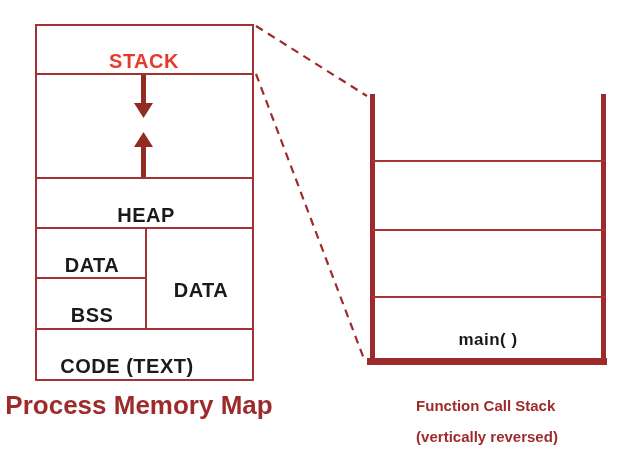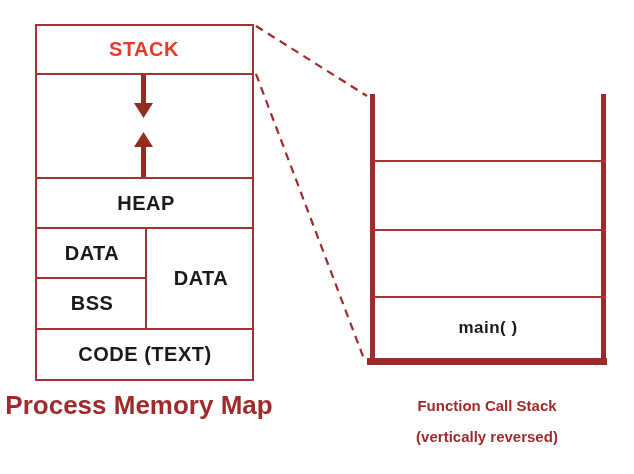--- a/index.html
+++ b/index.html
@@ -29,27 +29,27 @@
     background: #A03333;
   }
   .label {
     position: absolute;
     transform: translate(-50%, -50%);
     white-space: nowrap;
     font-weight: bold;
     color: #1a1a1a;
     font-size: 20px;
     letter-spacing: 0.5px;
+    margin-top: 12px;
   }
   .label.red { color: #E8392B; }
   .caption {
     position: absolute;
     font-weight: bold;
     color: #9E2B2B;
-    text-align: center;
     white-space: nowrap;
     transform: translate(-50%, 0);
   }
   .caption.left-cap  { font-size: 26px; }
   .caption.right-cap { font-size: 15px; line-height: 31px; }
   
   .wall {
     position: absolute;
     background: #9E2B2B;
   }
@@ -76,21 +76,21 @@
   <div class="hline" style="left:35px; top:227px; width:219px; height:2px;"></div>
   <div class="hline" style="left:35px; top:277px; width:112px; height:2px;"></div>
   <div class="hline" style="left:35px; top:328px; width:219px; height:2px;"></div>
   <div class="vline" style="left:145px; top:227px; width:2px; height:103px;"></div>
 
   <div class="label red" style="left:144px; top:49px;">STACK</div>
   <div class="label" style="left:146px; top:203px;">HEAP</div>
   <div class="label" style="left:92px;  top:253px;">DATA</div>
   <div class="label" style="left:92px;  top:303px;">BSS</div>
   <div class="label" style="left:201px; top:278px;">DATA</div>
-  <div class="label" style="left:145px; top:354px;text-align:right;">CODE (TEXT)</div>
+  <div class="label" style="left:127px; top:354px;text-align:right;">CODE (TEXT)</div>
 
   <div class="caption left-cap" style="left:139px; top:390px;">Process Memory Map</div>
 
   <div class="wall" style="left:370px; top:94px; width:5px; height:271px;"></div>
   <div class="wall" style="left:601px; top:94px; width:5px; height:271px;"></div>
   <div class="wall" style="left:367px; top:358px; width:240px; height:7px;"></div>
 
   <div class="thinline" style="left:372px; top:160px; width:234px; height:2px;"></div>
   <div class="thinline" style="left:372px; top:229px; width:234px; height:2px;"></div>
   <div class="thinline" style="left:372px; top:296px; width:234px; height:2px;"></div>

